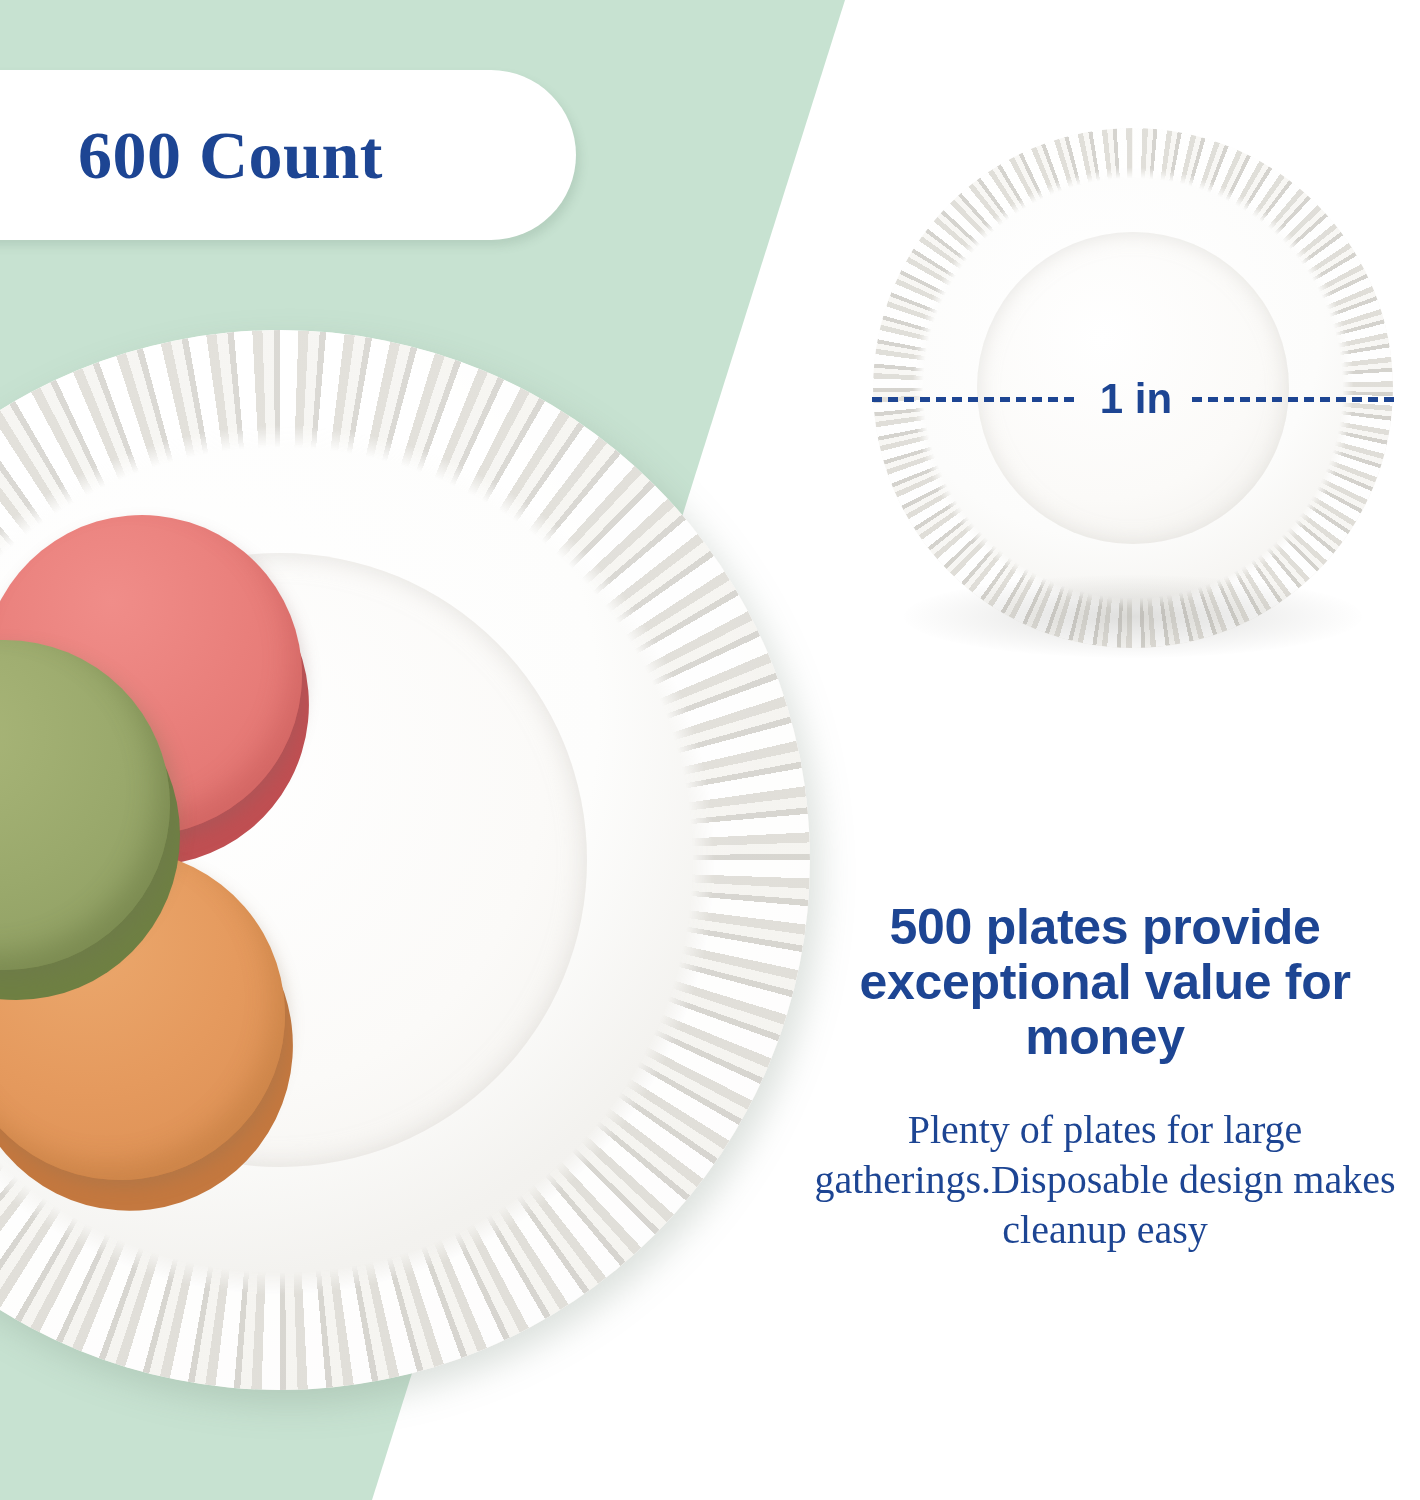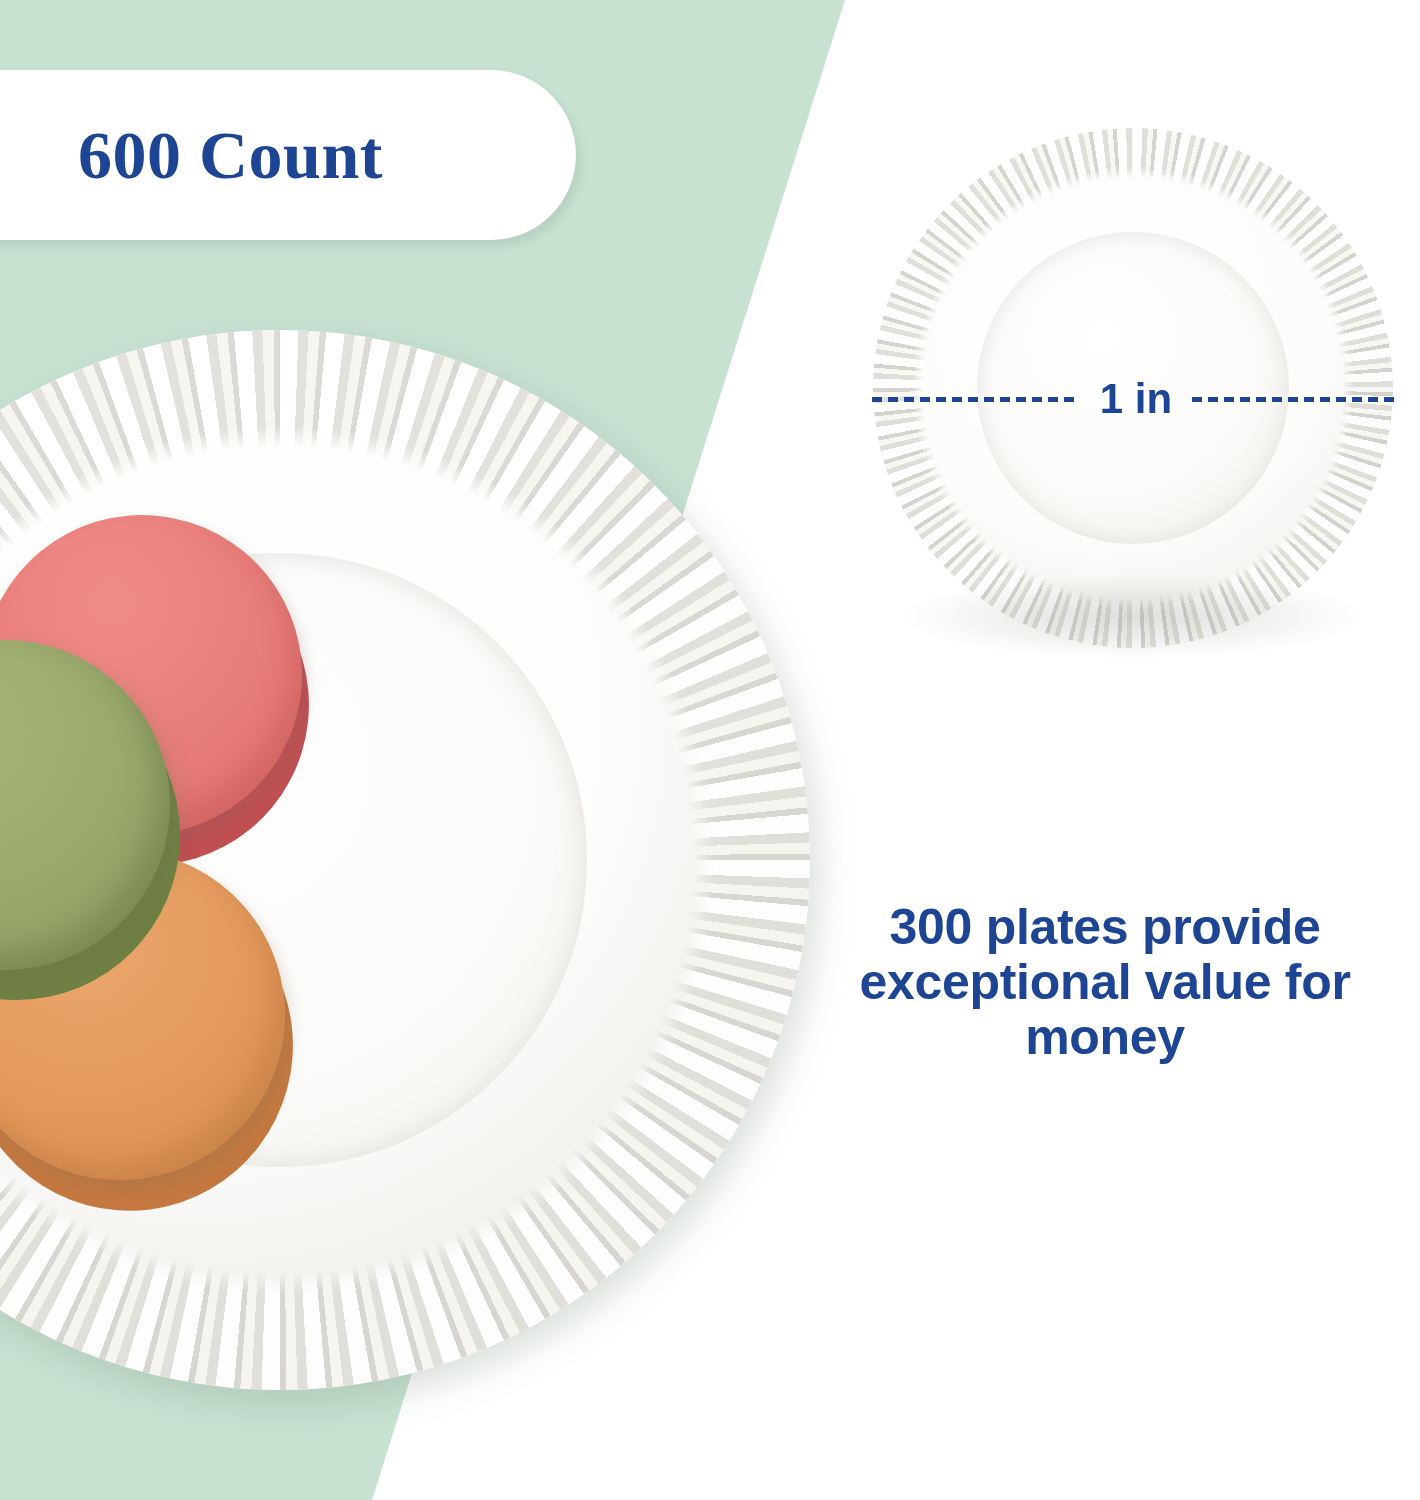--- a/index.html
+++ b/index.html
@@ -259,16 +259,17 @@
     <div class="plate-sm-shadow"></div>
   </div>
 
   <div class="dim-row">
     <span class="dim-line"></span>
     <span class="dim-label">1 in</span>
     <span class="dim-line"></span>
   </div>
 
   <div class="copy">
-    <div class="copy-heading">300 plates provide exceptional value for money</div>
+    <div class="copy-heading">500 plates provide exceptional value for money</div>
+    <div class="copy-body">Plenty of plates for large gatherings.Disposable design makes cleanup easy</div>
   </div>
 
 </div>
 
 </body></html>

